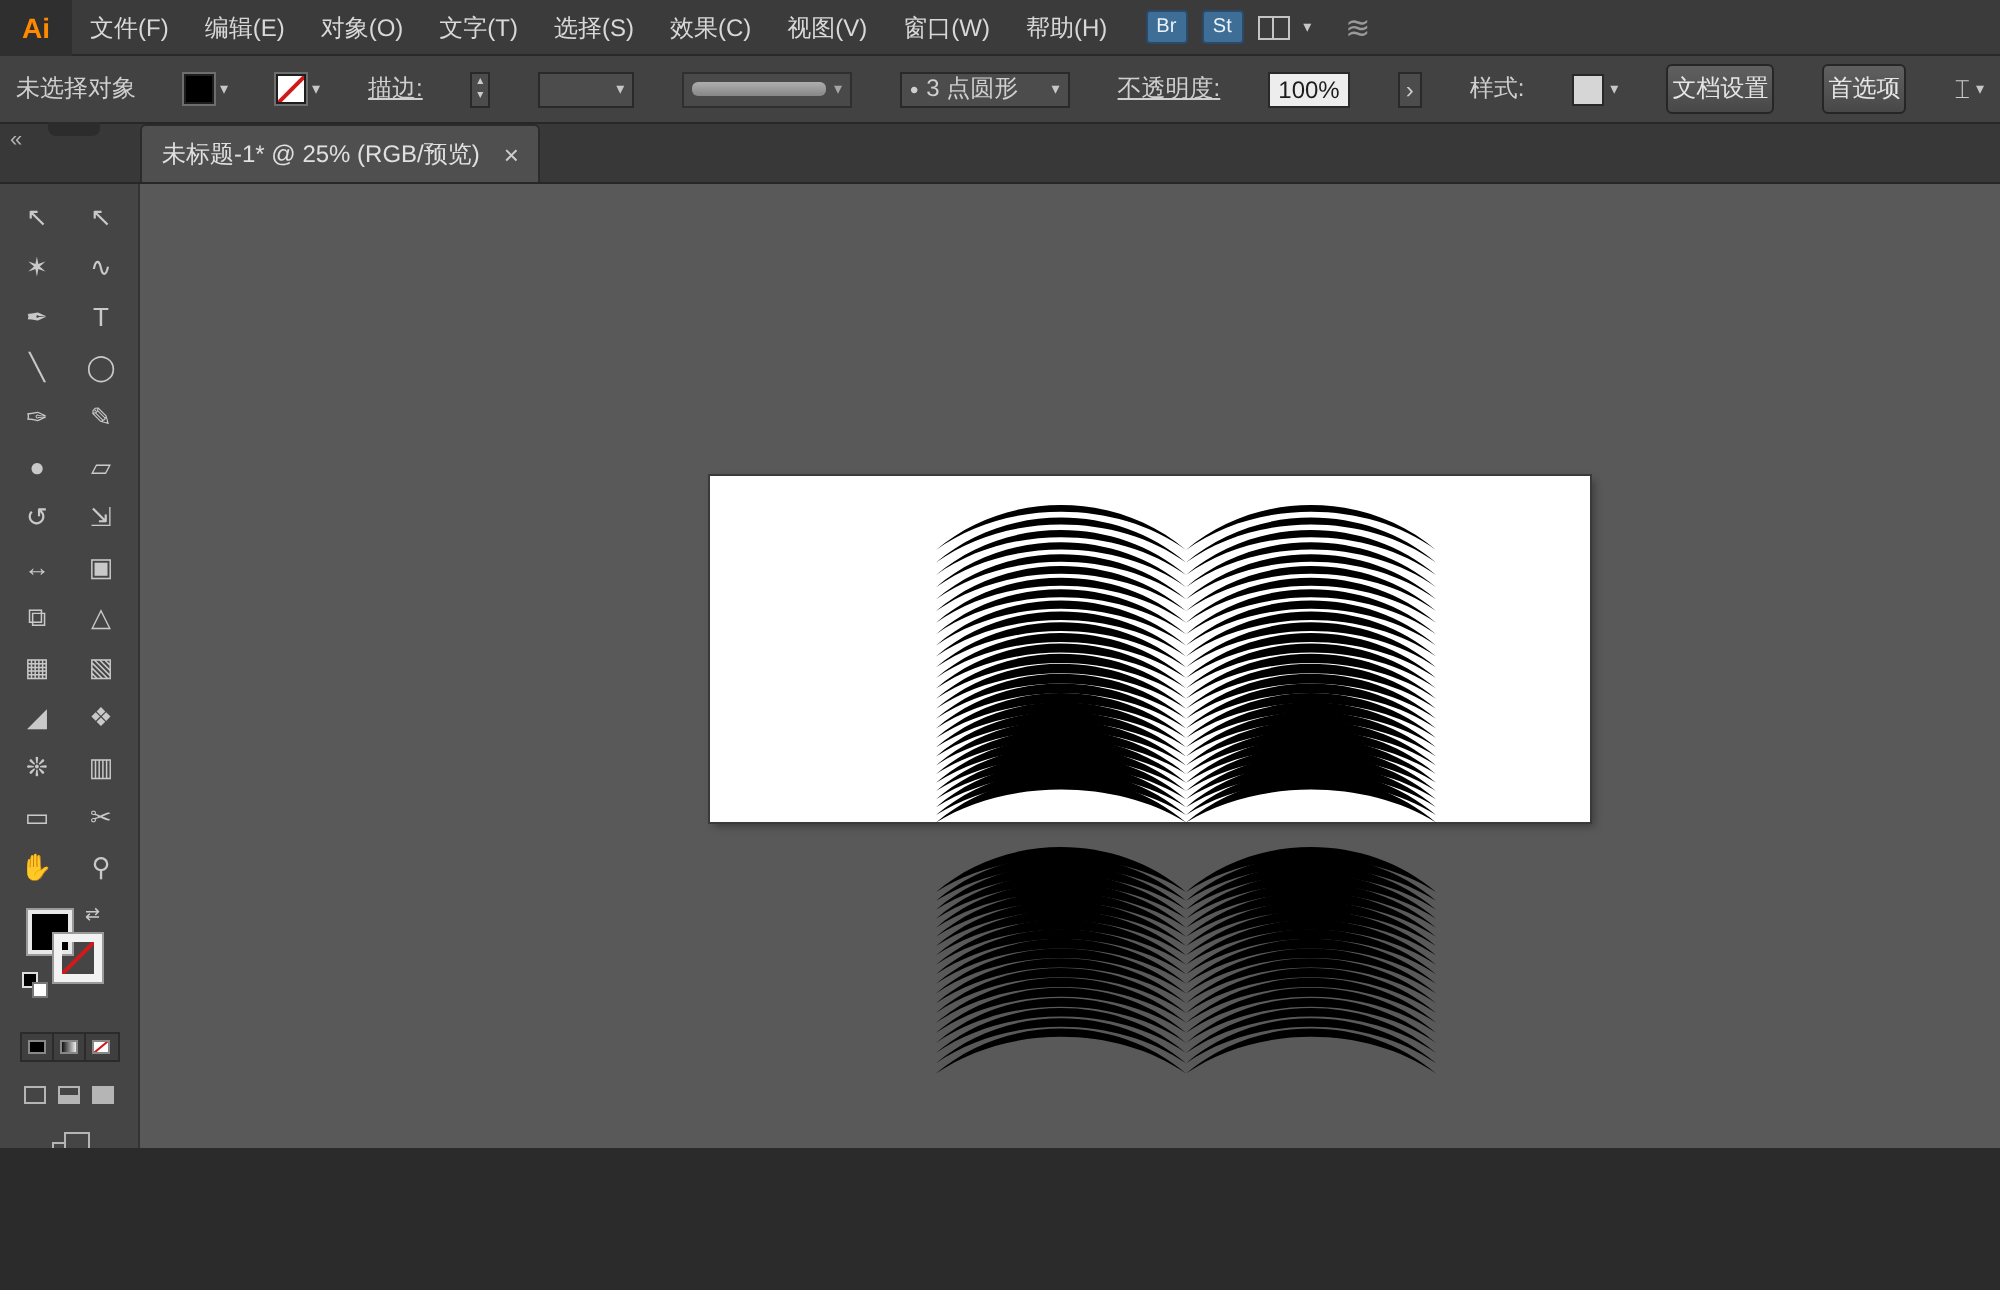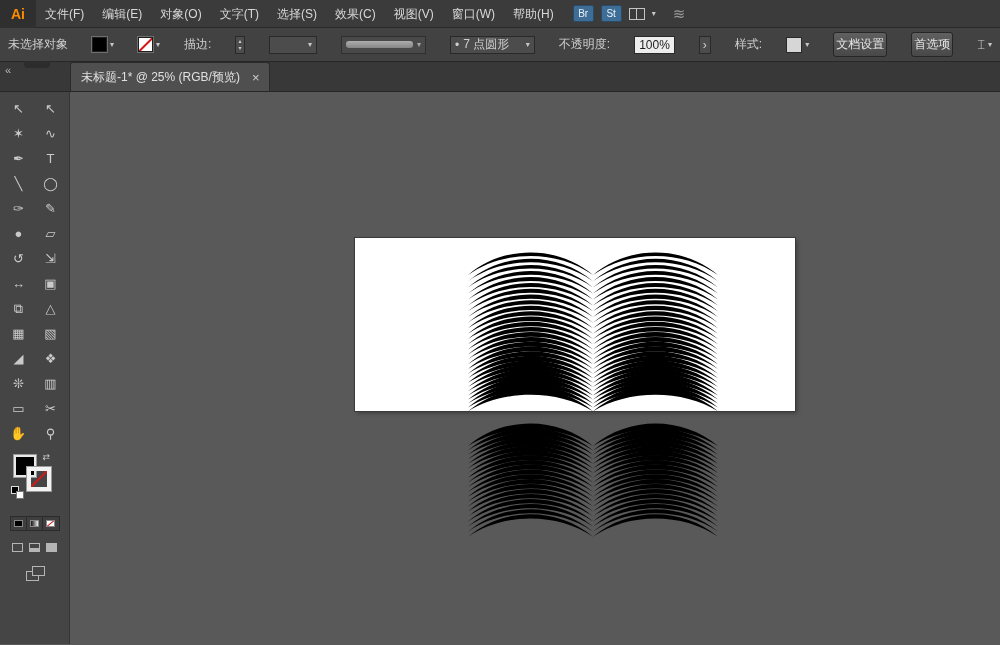--- a/index.html
+++ b/index.html
@@ -1,17 +1,17 @@
 <!DOCTYPE html>
 <html><head>
 <meta charset="utf-8">
 <style>
   * { box-sizing: border-box; }
   body { margin:0; background:#2b2b2b; font-family:"Liberation Sans",sans-serif; }
-  .app { width:1000px; height:645px; position:relative; overflow:hidden; background:#595959;
+  .app { width:1000px; height:574px; position:relative; overflow:hidden; background:#595959;
          font-size:12px; color:#d8d8d8; user-select:none; }
 
   
   .menubar { height:28px; background:#3b3b3b; border-bottom:1px solid #292929;
              display:flex; align-items:center; }
   .logo { width:36px; height:28px; display:flex; align-items:center; justify-content:center;
           background:#2f2f2f; color:#ff8a00; font-weight:bold; font-size:14px; }
   .menu-item { padding:0 9px; line-height:28px; white-space:nowrap; cursor:default; }
   .mb-group { display:flex; align-items:center; gap:7px; margin-left:10px; }
   .mb-app { width:21px; height:17px; border-radius:2px; background:#3e6d95; color:#eaf2fa;
@@ -25,21 +25,21 @@
   
   .controlbar { height:34px; background:#424242; border-bottom:1px solid #272727;
                 display:flex; align-items:center; padding:0 8px; gap:24px; color:#cfcfcf; }
   .swcombo { display:flex; align-items:center; gap:3px; }
   .sw { width:15px; height:15px; border:1px solid #1e1e1e; box-shadow:0 0 0 1px #6e6e6e; }
   .sw.fillc { background:#000; }
   .sw.strokec { background:#fff; position:relative; overflow:hidden; }
   .sw.strokec::after { content:""; position:absolute; left:-3px; right:-3px; top:6px; height:2px;
                        background:#d01a1a; transform:rotate(-45deg); }
   .lbl { white-space:nowrap; }
-  .lbl.u { }
+  .lbl.u { text-decoration:underline; }
   .stepper { width:11px; height:18px; background:#4c4c4c; border:1px solid #292929;
              display:flex; flex-direction:column; align-items:center; justify-content:center;
              font-size:6px; line-height:7px; color:#ccc; }
   .combo { height:18px; background:#4c4c4c; border:1px solid #292929; display:flex;
            align-items:center; padding:0 4px; gap:4px; }
   .combo .caret { margin-left:auto; }
   .combo.size { width:56px; }
   .combo.profile { width:100px; opacity:.75; }
   .profile-bar { flex:1; height:7px; border-radius:3px; background:linear-gradient(180deg,#d2d2d2,#9d9d9d); }
   .combo.brush { width:100px; }
@@ -162,21 +162,21 @@
       <span class="caret">▾</span>
     </span>
 
     <span class="combo profile">
       <span class="profile-bar"></span>
       <span class="caret">▾</span>
     </span>
 
     <span class="combo brush">
       <span>•</span>
-      <span>7 点圆形</span>
+      <span>3 点圆形</span>
       <span class="caret">▾</span>
     </span>
 
     <span class="lbl u">不透明度:</span>
     <span class="field">100%</span>
     <span class="expand-btn">›</span>
 
     <span class="lbl">样式:</span>
     <span class="swcombo">
       <span class="style-sw"></span>

